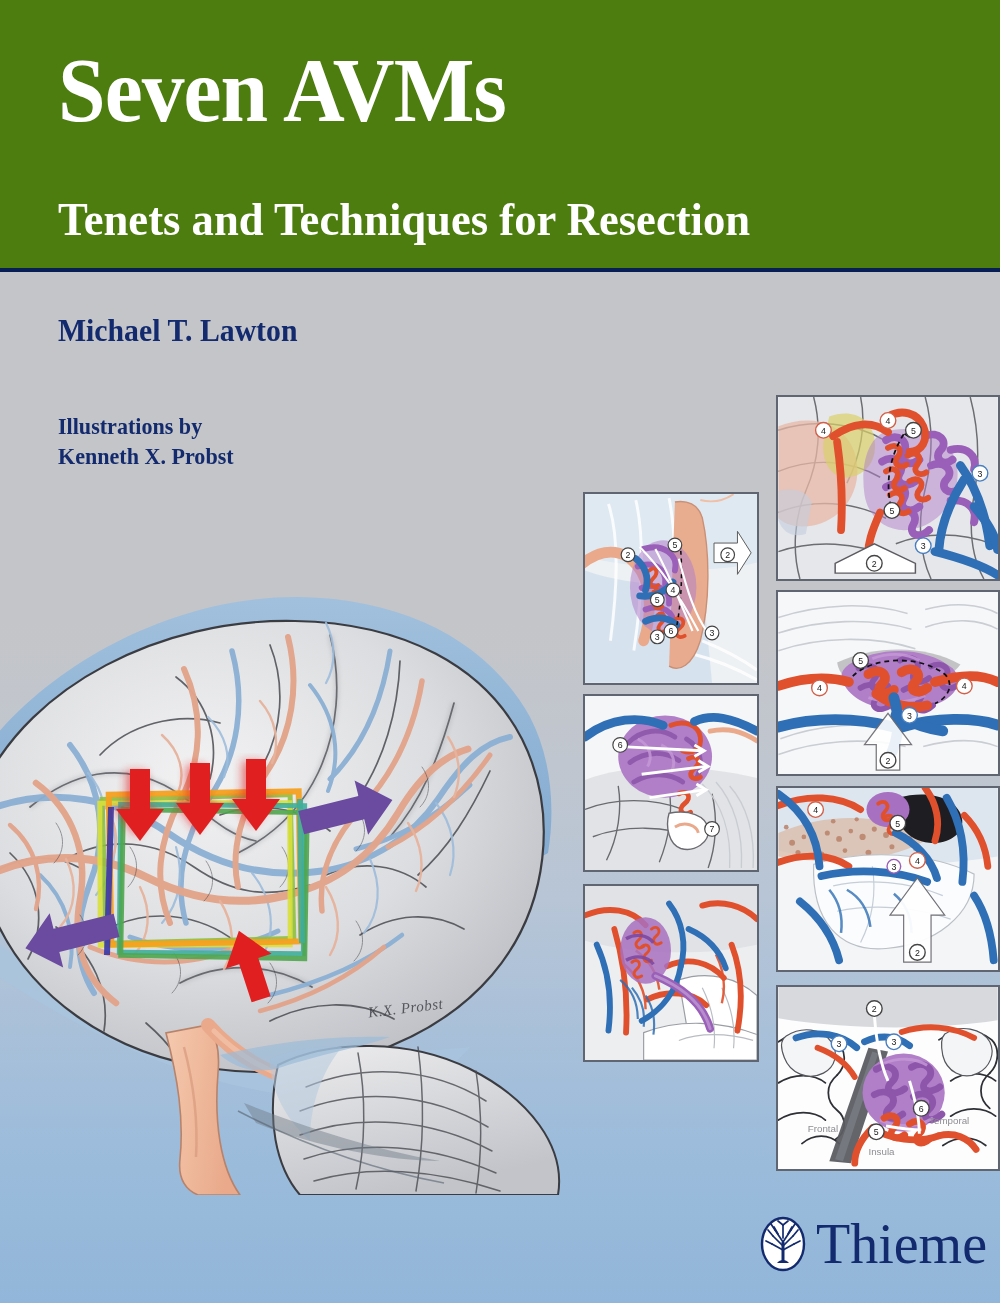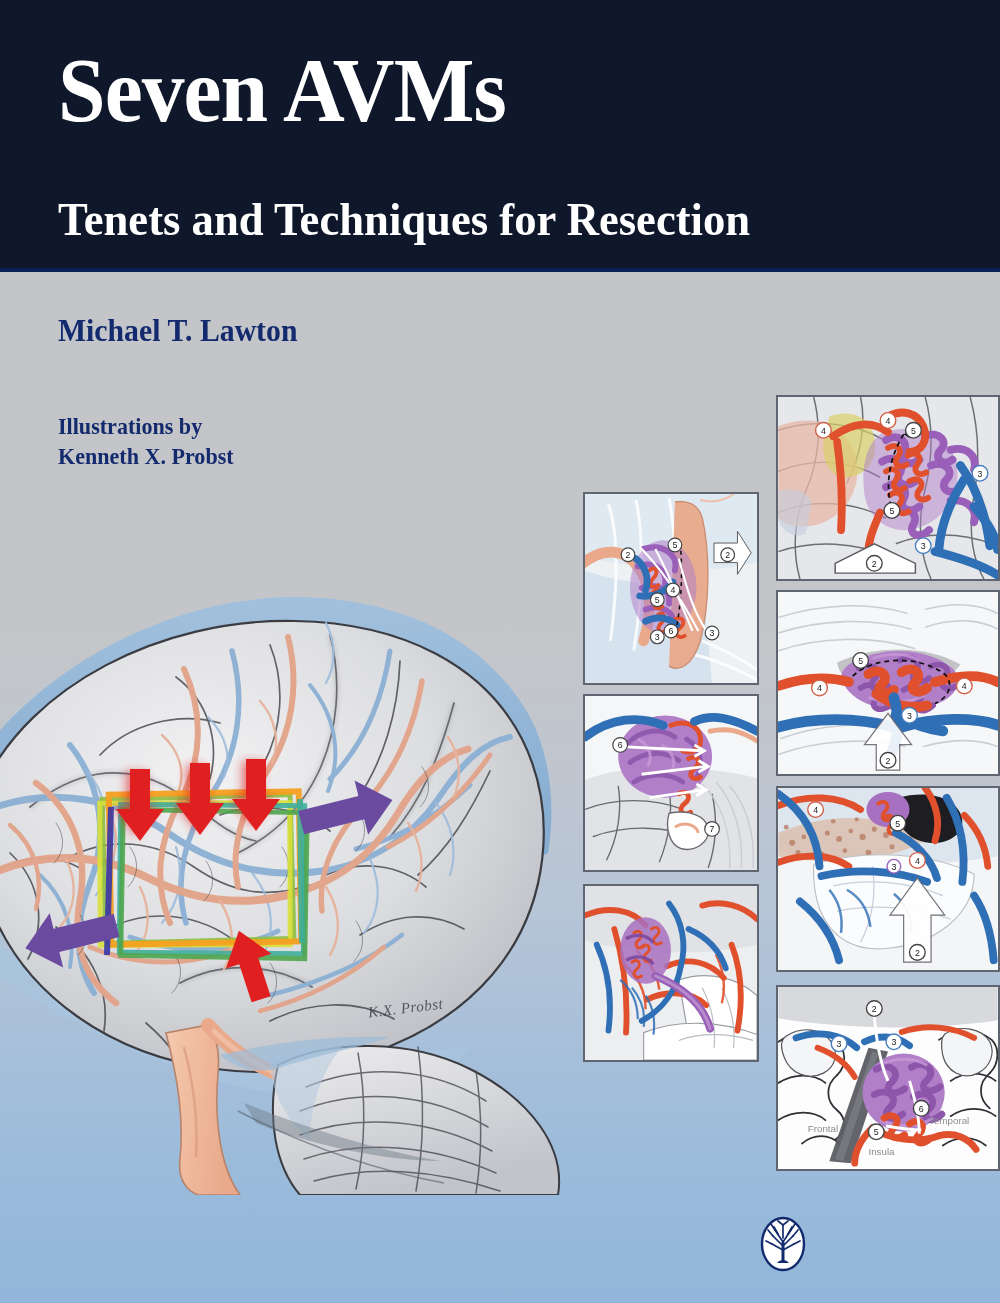--- a/index.html
+++ b/index.html
@@ -17,21 +17,21 @@
     position:absolute;left:0;top:0;width:1000px;height:1303px;
     background:linear-gradient(to bottom,
         #c4c5c8 0px, #c4c5c8 620px,
         #c0c6cf 760px, #b7c5d6 900px,
         #a9c0d9 1030px, #9dbcdb 1140px,
         #96b9da 1230px, #92b6d9 1303px);
   }
   
   .banner{
     position:absolute;left:0;top:0;width:1000px;height:272px;
-    background:#0f172a;
+    background:#4d7c0f;
   }
   .banner .rule{
     position:absolute;left:0;bottom:0;width:1000px;height:4px;background:#071f54;
   }
   .title{
     position:absolute;left:58px;top:44px;
     color:#ffffff;
     font-family:"Liberation Serif", serif;
     font-weight:700;
     font-size:92px;
@@ -832,15 +832,16 @@
             <path d="M31 14 L35 8"></path>
           <path d="M23 9 L18 5"></path>
             <path d="M23 9 L28 5"></path>
           <path d="M12 28 L6 25"></path>
             <path d="M34 28 L40 25"></path>
           <path d="M18 18 L14 11"></path>
             <path d="M28 18 L32 11"></path>
         </g>
       </svg>
     </span>
+    <span class="word">Thieme</span>
   </div>
 
 </div>
 
 </body></html>

